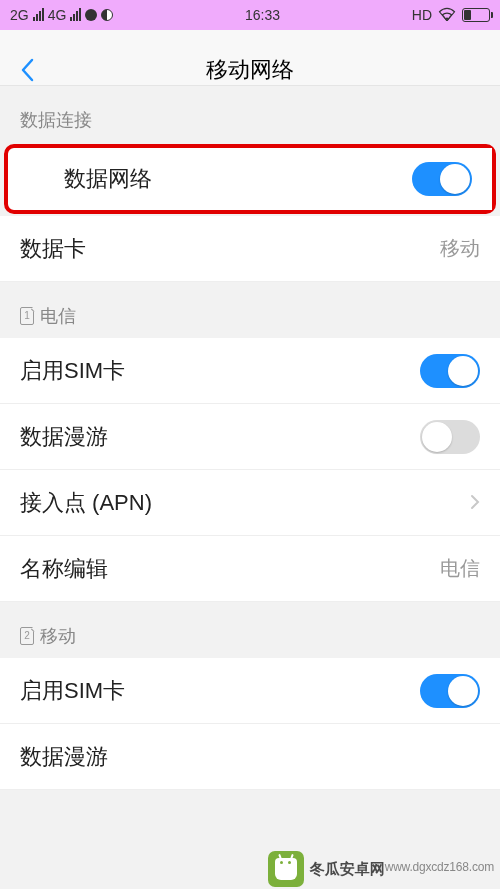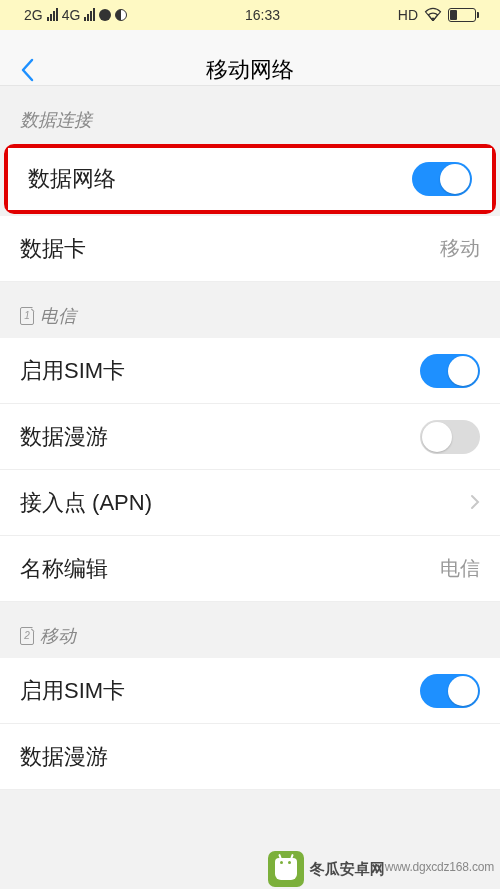--- a/index.html
+++ b/index.html
@@ -10,25 +10,25 @@
     }
     body {
       width: 500px;
       height: 889px;
       background: #f2f2f2;
       position: relative;
       overflow: hidden;
     }
     .status-bar {
       height: 30px;
-      background: #fef9c3;
+      background: #f0abfc;
       display: flex;
       align-items: center;
       justify-content: space-between;
-      padding: 0 24px;
+      padding: 0 10px;
       font-size: 14px;
       color: #333;
     }
     .status-left {
       display: flex;
       align-items: center;
       gap: 4px;
     }
     .status-right {
       display: flex;
@@ -120,21 +120,20 @@
     .content {
       background: #f2f2f2;
     }
     .section-header {
       padding: 22px 20px 10px 20px;
       font-size: 18px;
       color: #888;
       display: flex;
       align-items: center;
       gap: 6px;
-      font-style: italic;
     }
     .sim-icon {
       display: inline-block;
       width: 14px;
       height: 18px;
       border: 1.2px solid #999;
       border-radius: 2px;
       position: relative;
       font-size: 10px;
       line-height: 16px;
@@ -204,20 +203,21 @@
       right: 2px;
     }
     .toggle.off .toggle-knob {
       left: 2px;
     }
     .highlight-box {
       border: 4px solid #e10000;
       border-radius: 10px;
       margin: 2px 4px;
       background: #fff;
+      padding-left: 36px;
     }
     .highlight-box .row {
       border-bottom: none;
       min-height: 62px;
     }
     .watermark {
       position: absolute;
       bottom: 2px;
       right: 6px;
       display: flex;

